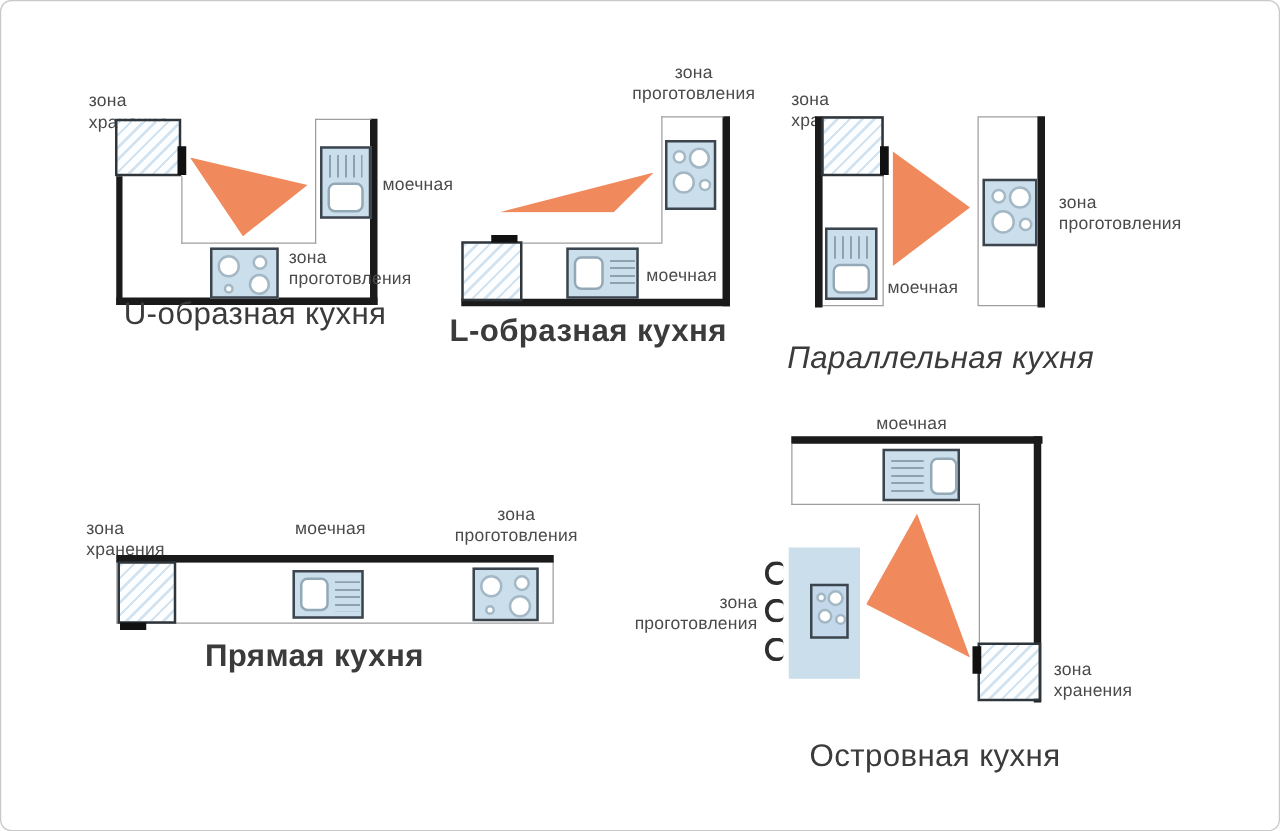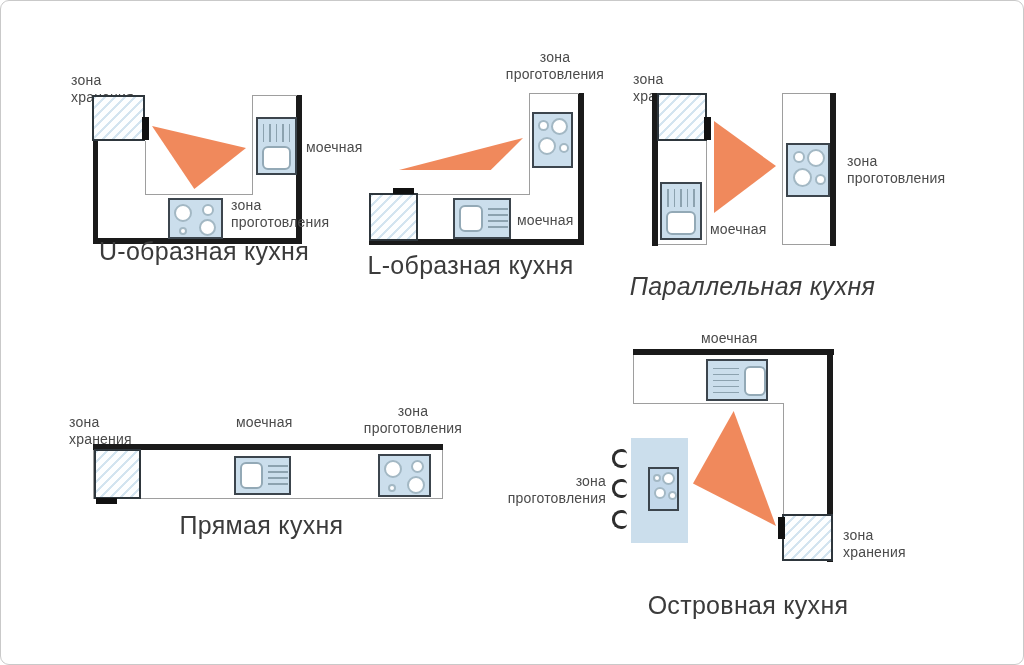--- a/index.html
+++ b/index.html
@@ -90,21 +90,21 @@
     </div>
 
     <div class="icon" style="left:531px;top:111px;width:41px;height:56px;">
       <div class="burner" style="left:4px;top:6px;width:11px;height:11px;"></div>
       <div class="burner" style="left:17px;top:4px;width:17px;height:17px;"></div>
       <div class="burner" style="left:4px;top:23px;width:18px;height:18px;"></div>
       <div class="burner" style="left:25px;top:29px;width:10px;height:10px;"></div>
     </div>
 
     <span class="lbl" style="left:516px;top:211px;">моечная</span>
-    <div class="ttl c" style="left:352px;top:250px;width:235px;">L-образная кухня</div>
+    <div class="ttl c" style="left:352px;top:250px;width:235px;font-weight:bold;">L-образная кухня</div>
   </div>
 
   <div class="abs">
     <span class="lbl" style="left:632px;top:70px;">зона хранения</span>
 
     <div class="colbox" style="left:656px;top:92px;width:50px;height:152px;"></div>
     <div class="colbox" style="left:781px;top:92px;width:49px;height:152px;"></div>
 
     <div class="wall" style="left:651px;top:92px;width:6px;height:153px;"></div>
     <div class="wall" style="left:829px;top:92px;width:6px;height:153px;"></div>
@@ -149,21 +149,21 @@
       <div class="drains-h" style="left:32px;top:7px;width:20px;height:24px;"></div>
     </div>
 
     <div class="icon" style="left:377px;top:453px;width:53px;height:43px;">
       <div class="burner" style="left:4px;top:4px;width:18px;height:18px;"></div>
       <div class="burner" style="left:31px;top:4px;width:13px;height:13px;"></div>
       <div class="burner" style="left:8px;top:28px;width:8px;height:8px;"></div>
       <div class="burner" style="left:27px;top:20px;width:18px;height:18px;"></div>
     </div>
 
-    <div class="ttl c" style="left:138px;top:510px;width:245px;">Прямая кухня</div>
+    <div class="ttl c" style="left:128px;top:510px;width:245px;font-weight:bold;">Прямая кухня</div>
   </div>
 
   <div class="abs">
     <span class="lbl" style="left:700px;top:329px;">моечная</span>
 
     <div class="wall" style="left:632px;top:348px;width:201px;height:6px;"></div>
     <div class="wall" style="left:826px;top:348px;width:6px;height:213px;"></div>
 
     <div class="vline" style="left:632px;top:354px;width:1px;height:49px;"></div>
     <div class="hline" style="left:632px;top:402px;width:151px;height:1px;"></div>

